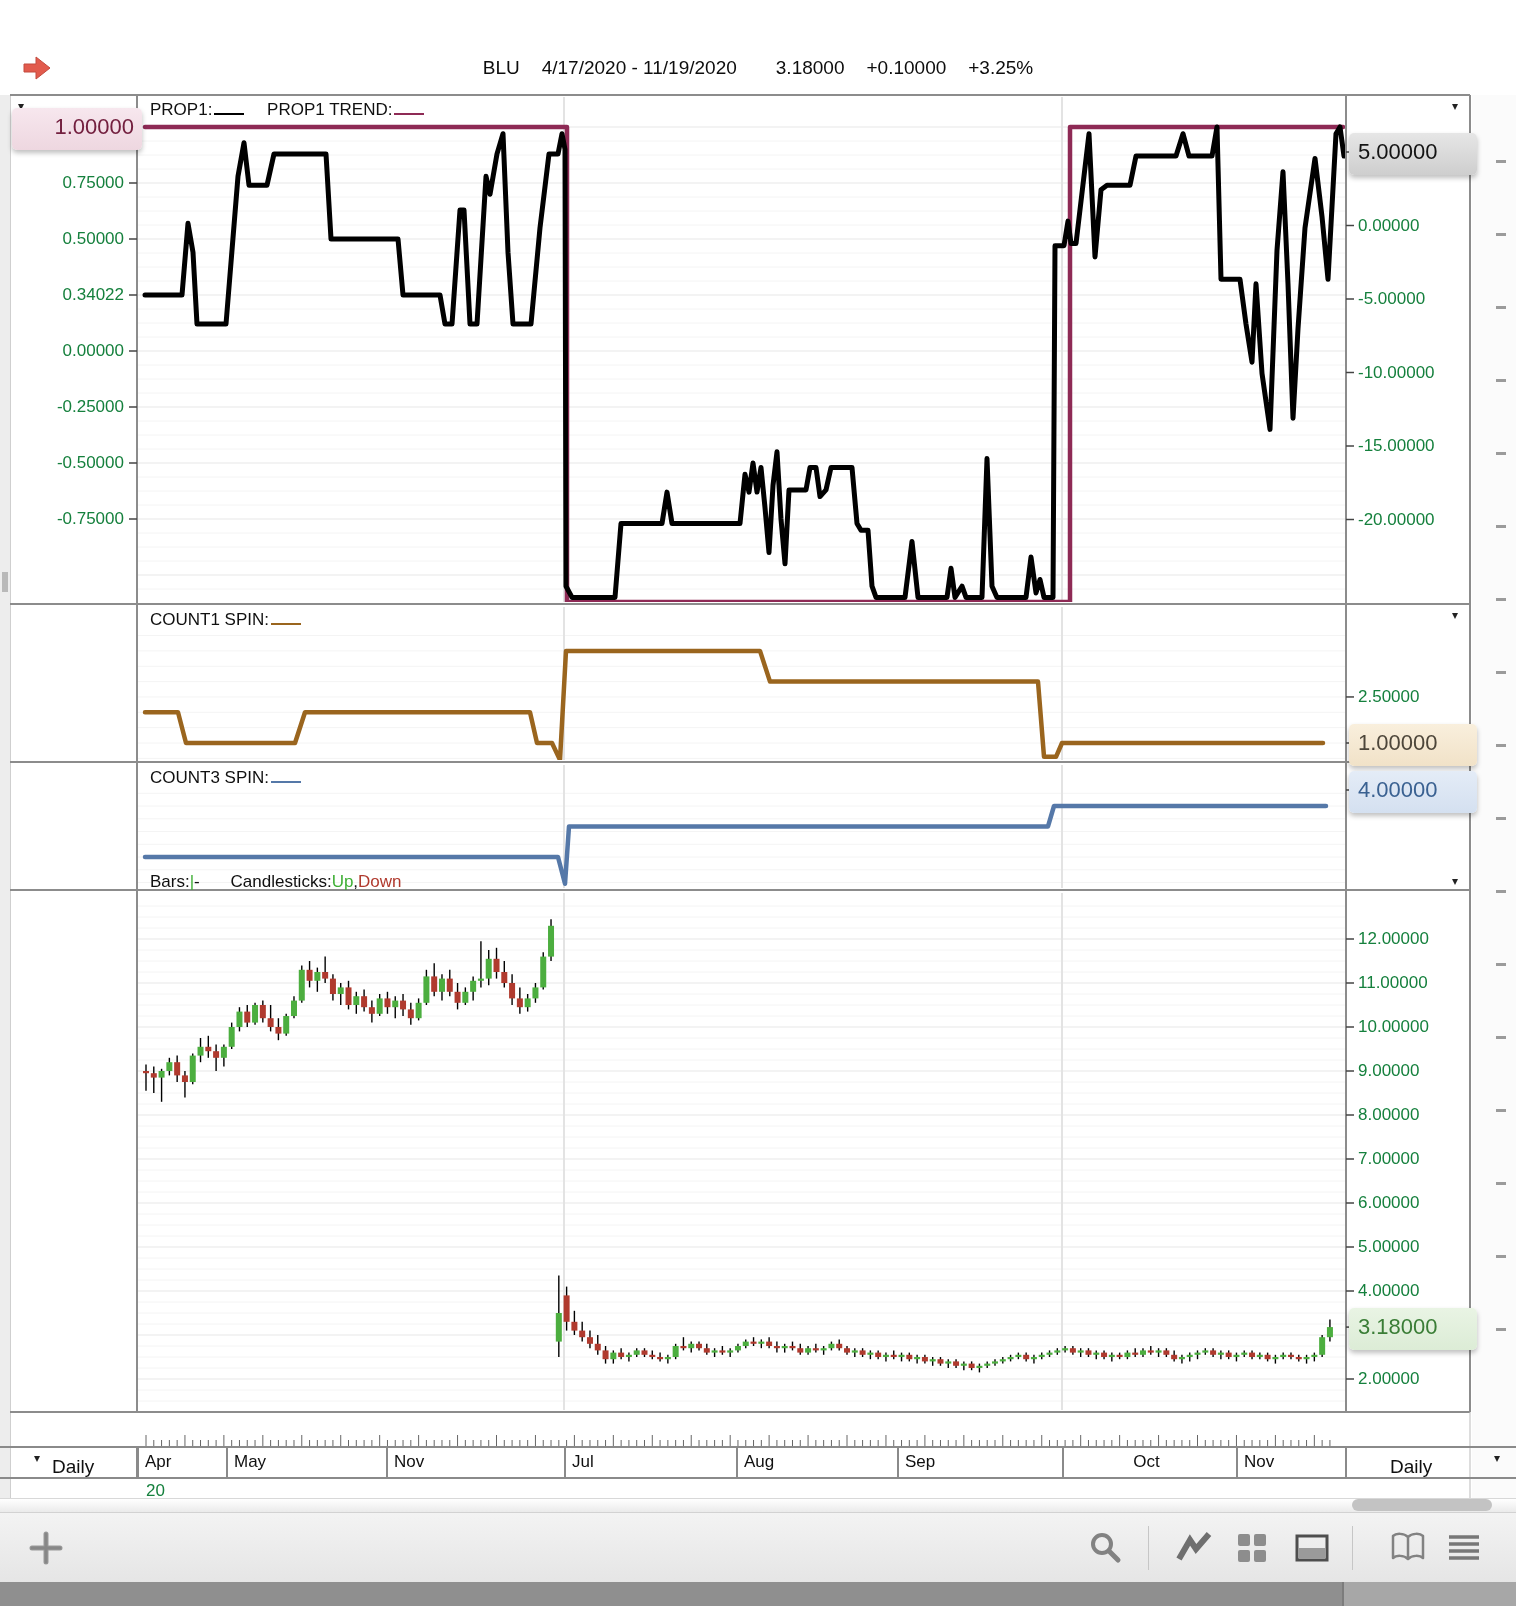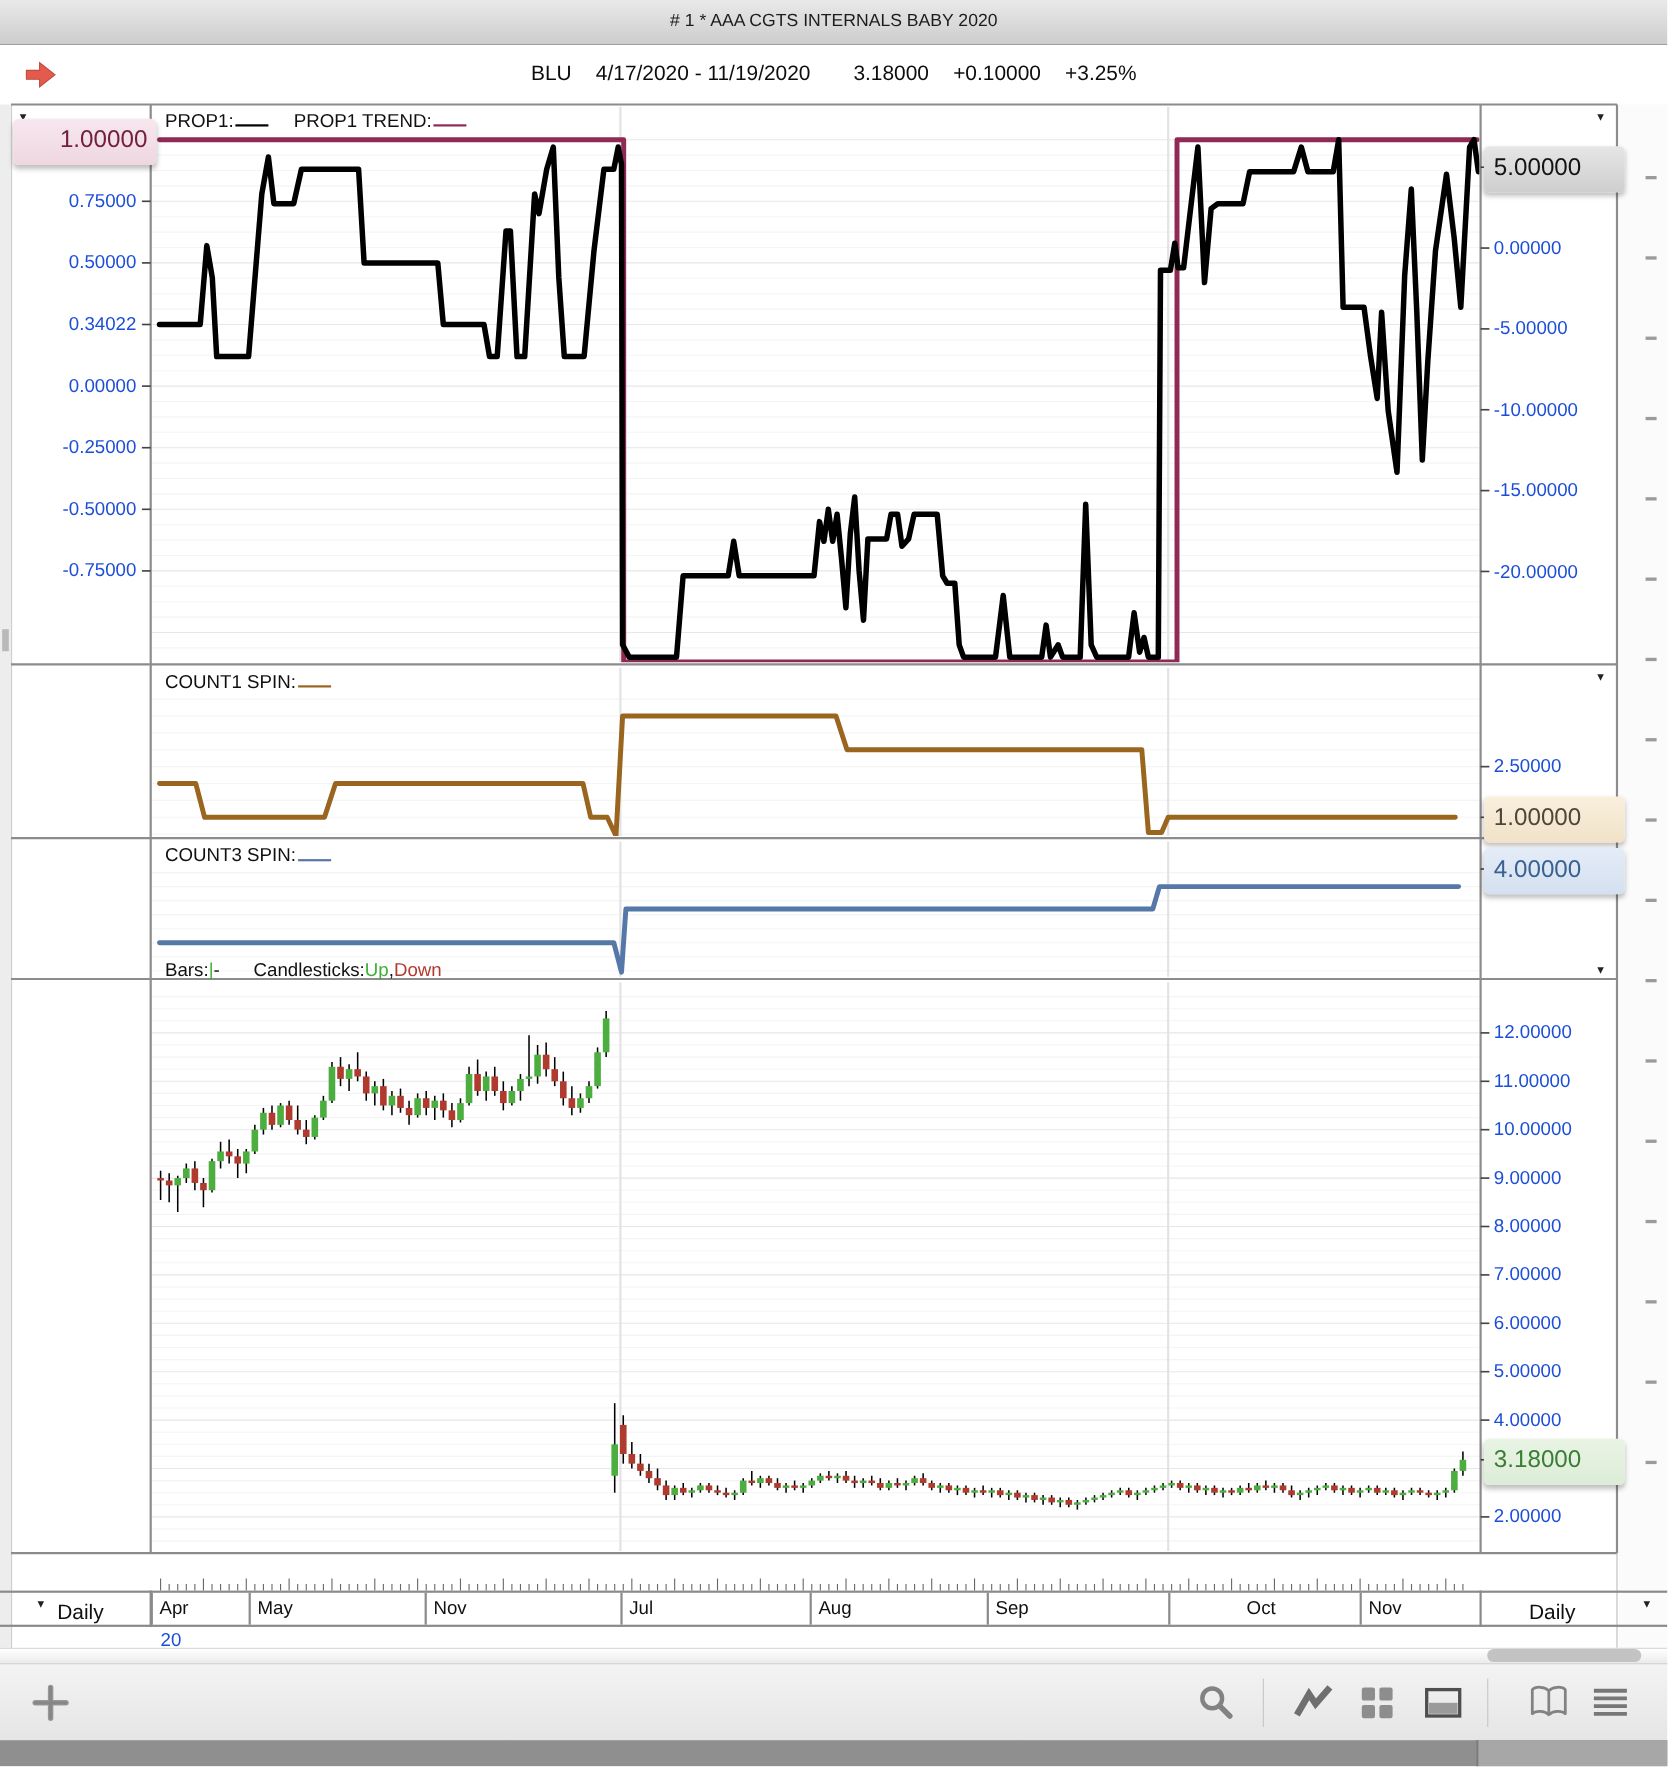--- a/index.html
+++ b/index.html
@@ -5,21 +5,21 @@
   html,body{margin:0;padding:0;background:#fff;}
   #root{position:relative;width:1516px;height:1606px;background:#fff;overflow:hidden;
         font-family:"Liberation Sans",sans-serif;-webkit-font-smoothing:antialiased;}
   .abs{position:absolute;}
   #titlebar{left:0;top:0;width:1516px;height:40px;background:linear-gradient(#e9e9e9,#cdcdcd);
             border-bottom:1px solid #9e9e9e;text-align:center;line-height:40px;font-size:16px;color:#1c1c1c;}
   #infobar{left:0;top:41px;width:1516px;height:54px;background:#fff;}
   #infotext{position:absolute;left:0;top:0;width:100%;height:54px;display:flex;align-items:center;
             justify-content:center;font-size:19px;color:#0d0d0d;}
   #infotext span{margin:0 11px;}
-  .lbl{position:absolute;font-size:17px;color:#1d4ed8;height:22px;line-height:22px;white-space:nowrap;}
+  .lbl{position:absolute;font-size:17px;color:#15803d;height:22px;line-height:22px;white-space:nowrap;}
   .lbl.r{text-align:right;}
   .hl{position:absolute;border-radius:5px;box-shadow:0 3px 5px rgba(0,0,0,.25);font-size:22px;
       height:42px;line-height:38px;white-space:nowrap;}
   .hl.pink{background:linear-gradient(#f7e7ee,#eed7e0);color:#73203f;text-align:right;padding-right:8px;}
   .hl.gray{background:linear-gradient(#e6e6e6,#cecece);color:#141414;padding-left:9px;}
   .hl.tan{background:linear-gradient(#f9efdd,#f1e2c8);color:#4d463a;padding-left:9px;}
   .hl.blue{background:linear-gradient(#e4ecf7,#d4e0f0);color:#3a6191;padding-left:9px;}
   .hl.green{background:linear-gradient(#e9f4e4,#dcecd6);color:#3a7d36;padding-left:9px;}
   .phead{position:absolute;font-size:17px;color:#101010;white-space:nowrap;}
   .swatch{display:inline-block;width:30px;height:13px;border-bottom:2px solid #000;margin:0 2px;}
@@ -36,23 +36,20 @@
   #bottombar-right{left:1342px;top:1582px;width:174px;height:24px;background:#a7a7a7;border-left:2px solid #7c7c7c;}
   #scrollstrip{left:0;top:1498px;width:1516px;height:14px;background:linear-gradient(#ffffff,#e9e9e9);border-top:1px solid #d8d8d8;}
   #scrollthumb{left:1352px;top:1499px;width:140px;height:12px;border-radius:6px;background:#c3c3c3;}
   .sliver-mark{position:absolute;background:#9b9b9b;width:10px;height:3px;left:1496px;}
 </style>
 </head>
 <body>
 
 <div id="root">
 
-  <div id="titlebar" class="abs">
-    <span># 1 * AAA  CGTS INTERNALS BABY 2020</span>
-  </div>
 
   <div id="infobar" class="abs">
     <span class="abs" style="left:22px;top:13px;">
       <svg width="30" height="28" viewBox="0 0 30 28">
           <path d="M2 10 L14 10 L14 3 L28 14 L14 25 L14 18 L2 18 Z" fill="#e25b4d" stroke="#c34a3e" stroke-width="1"></path>
         </svg>
     </span>
     <div id="infotext">
       <span>BLU</span>
       <span>4/17/2020 - 11/19/2020</span>

